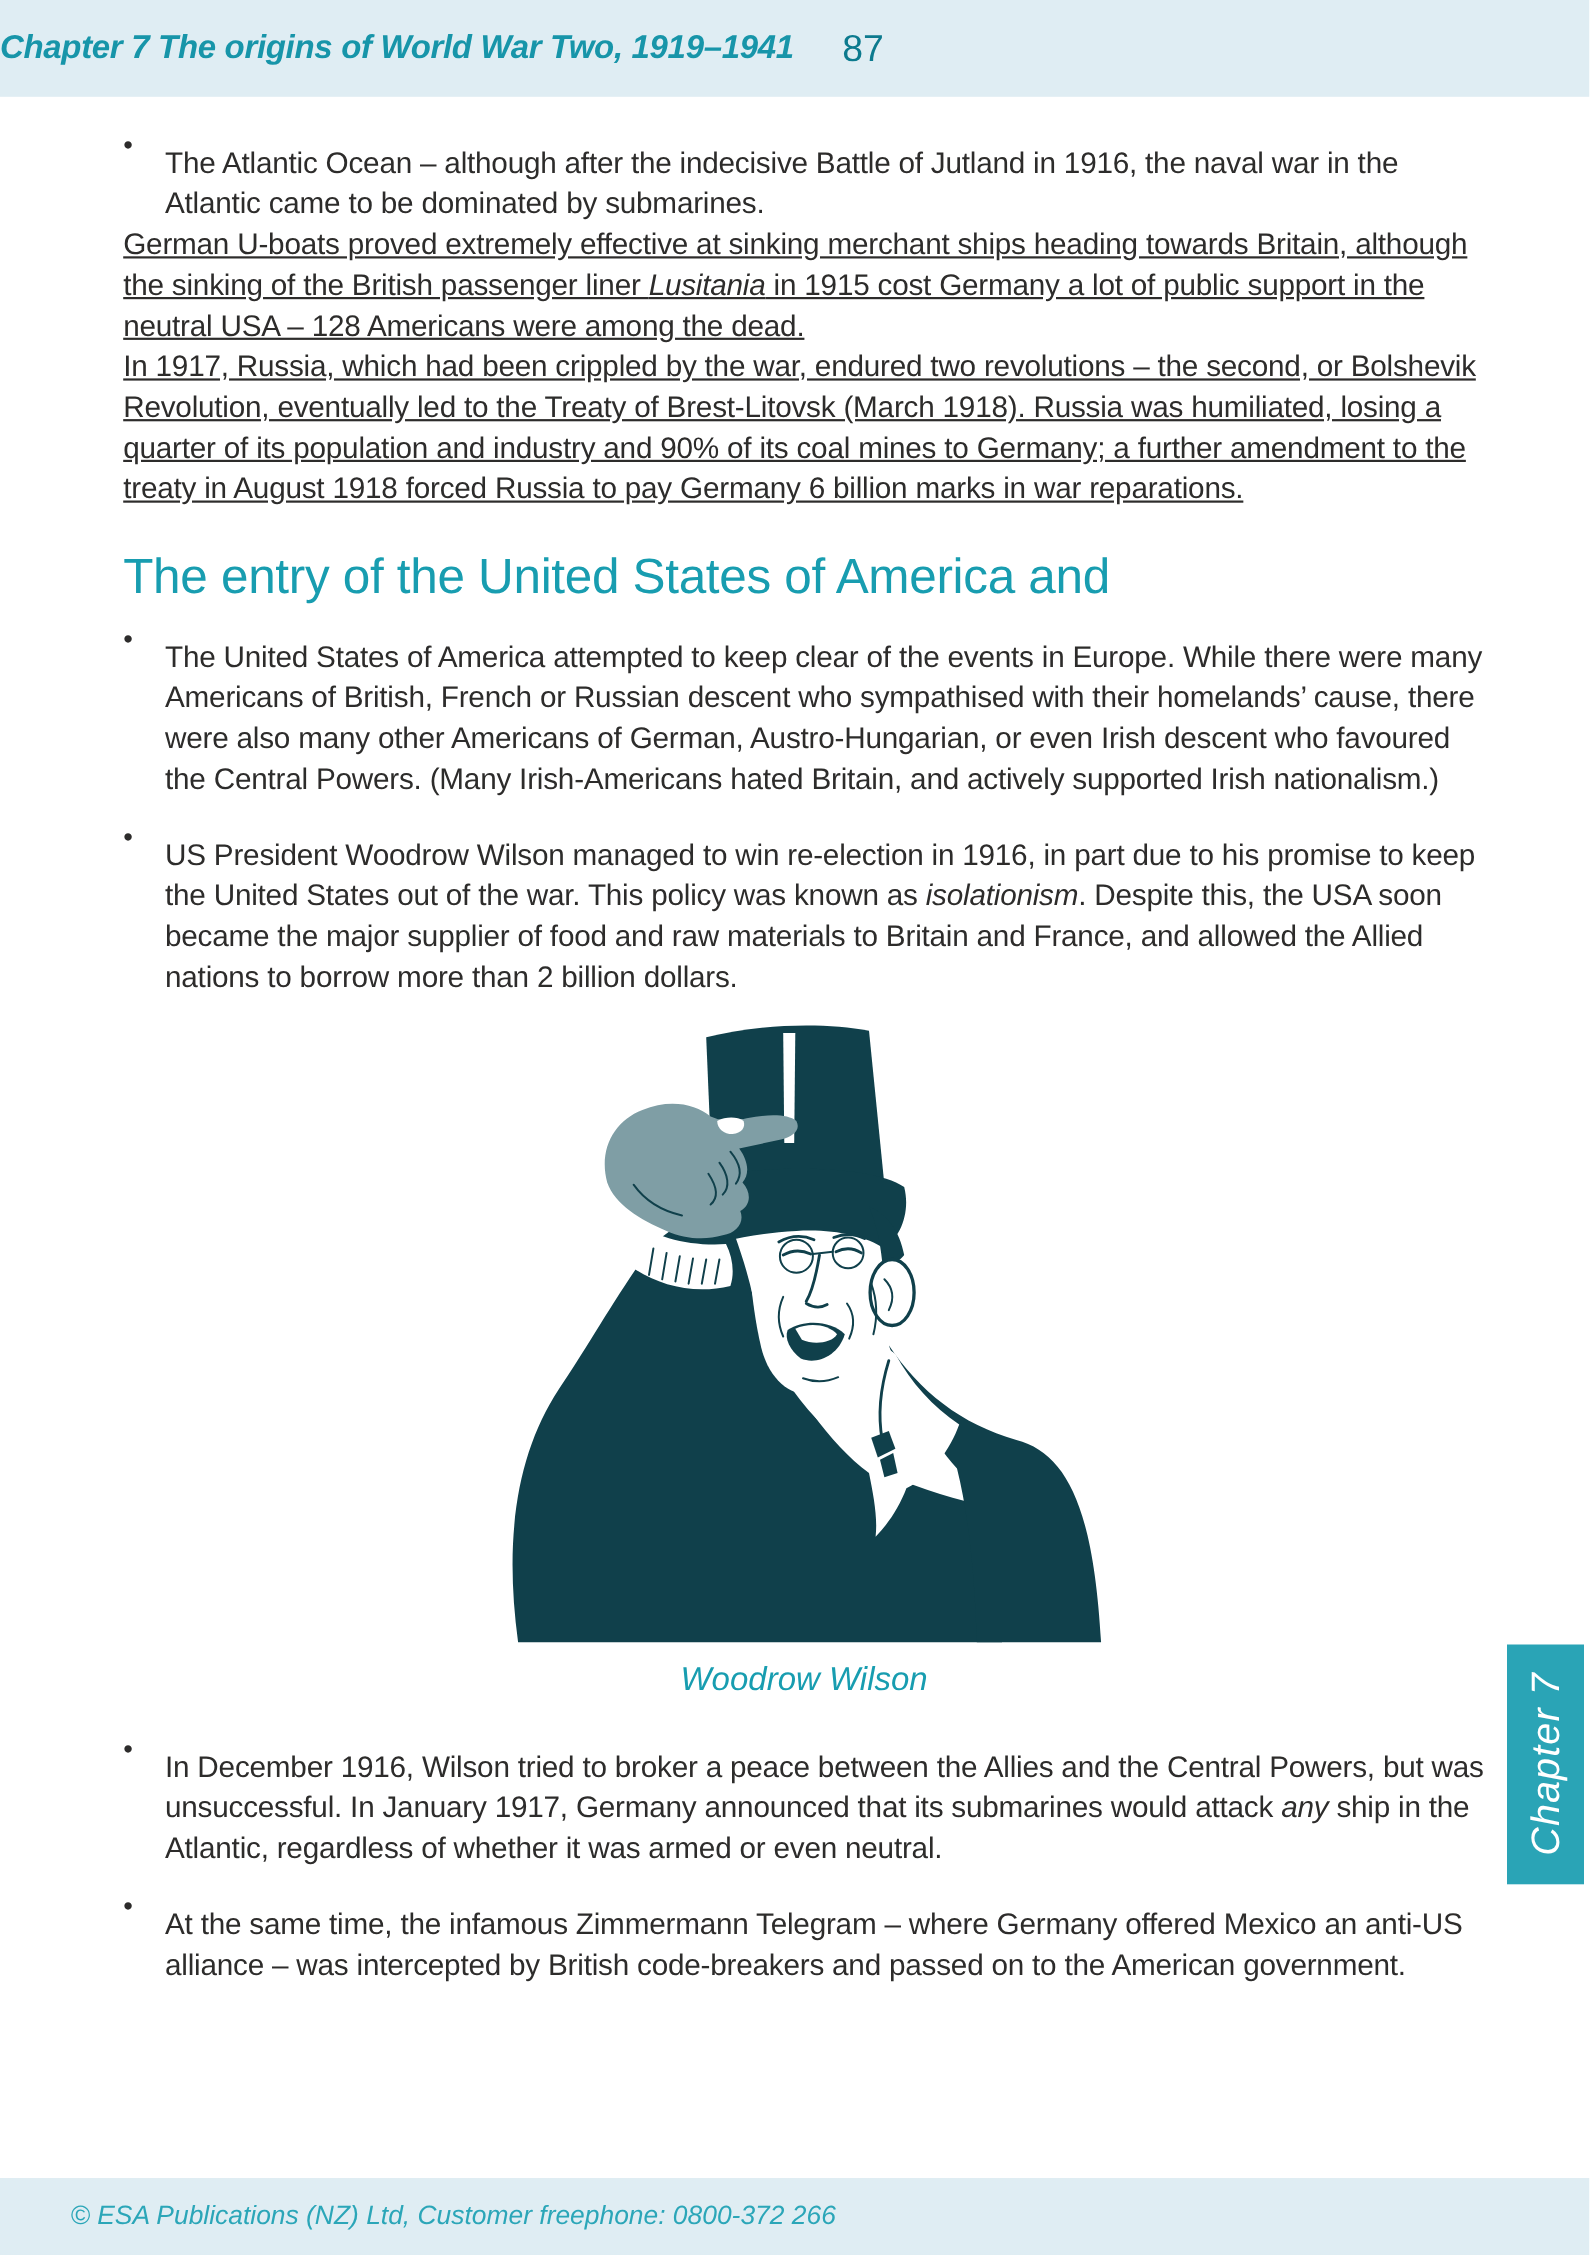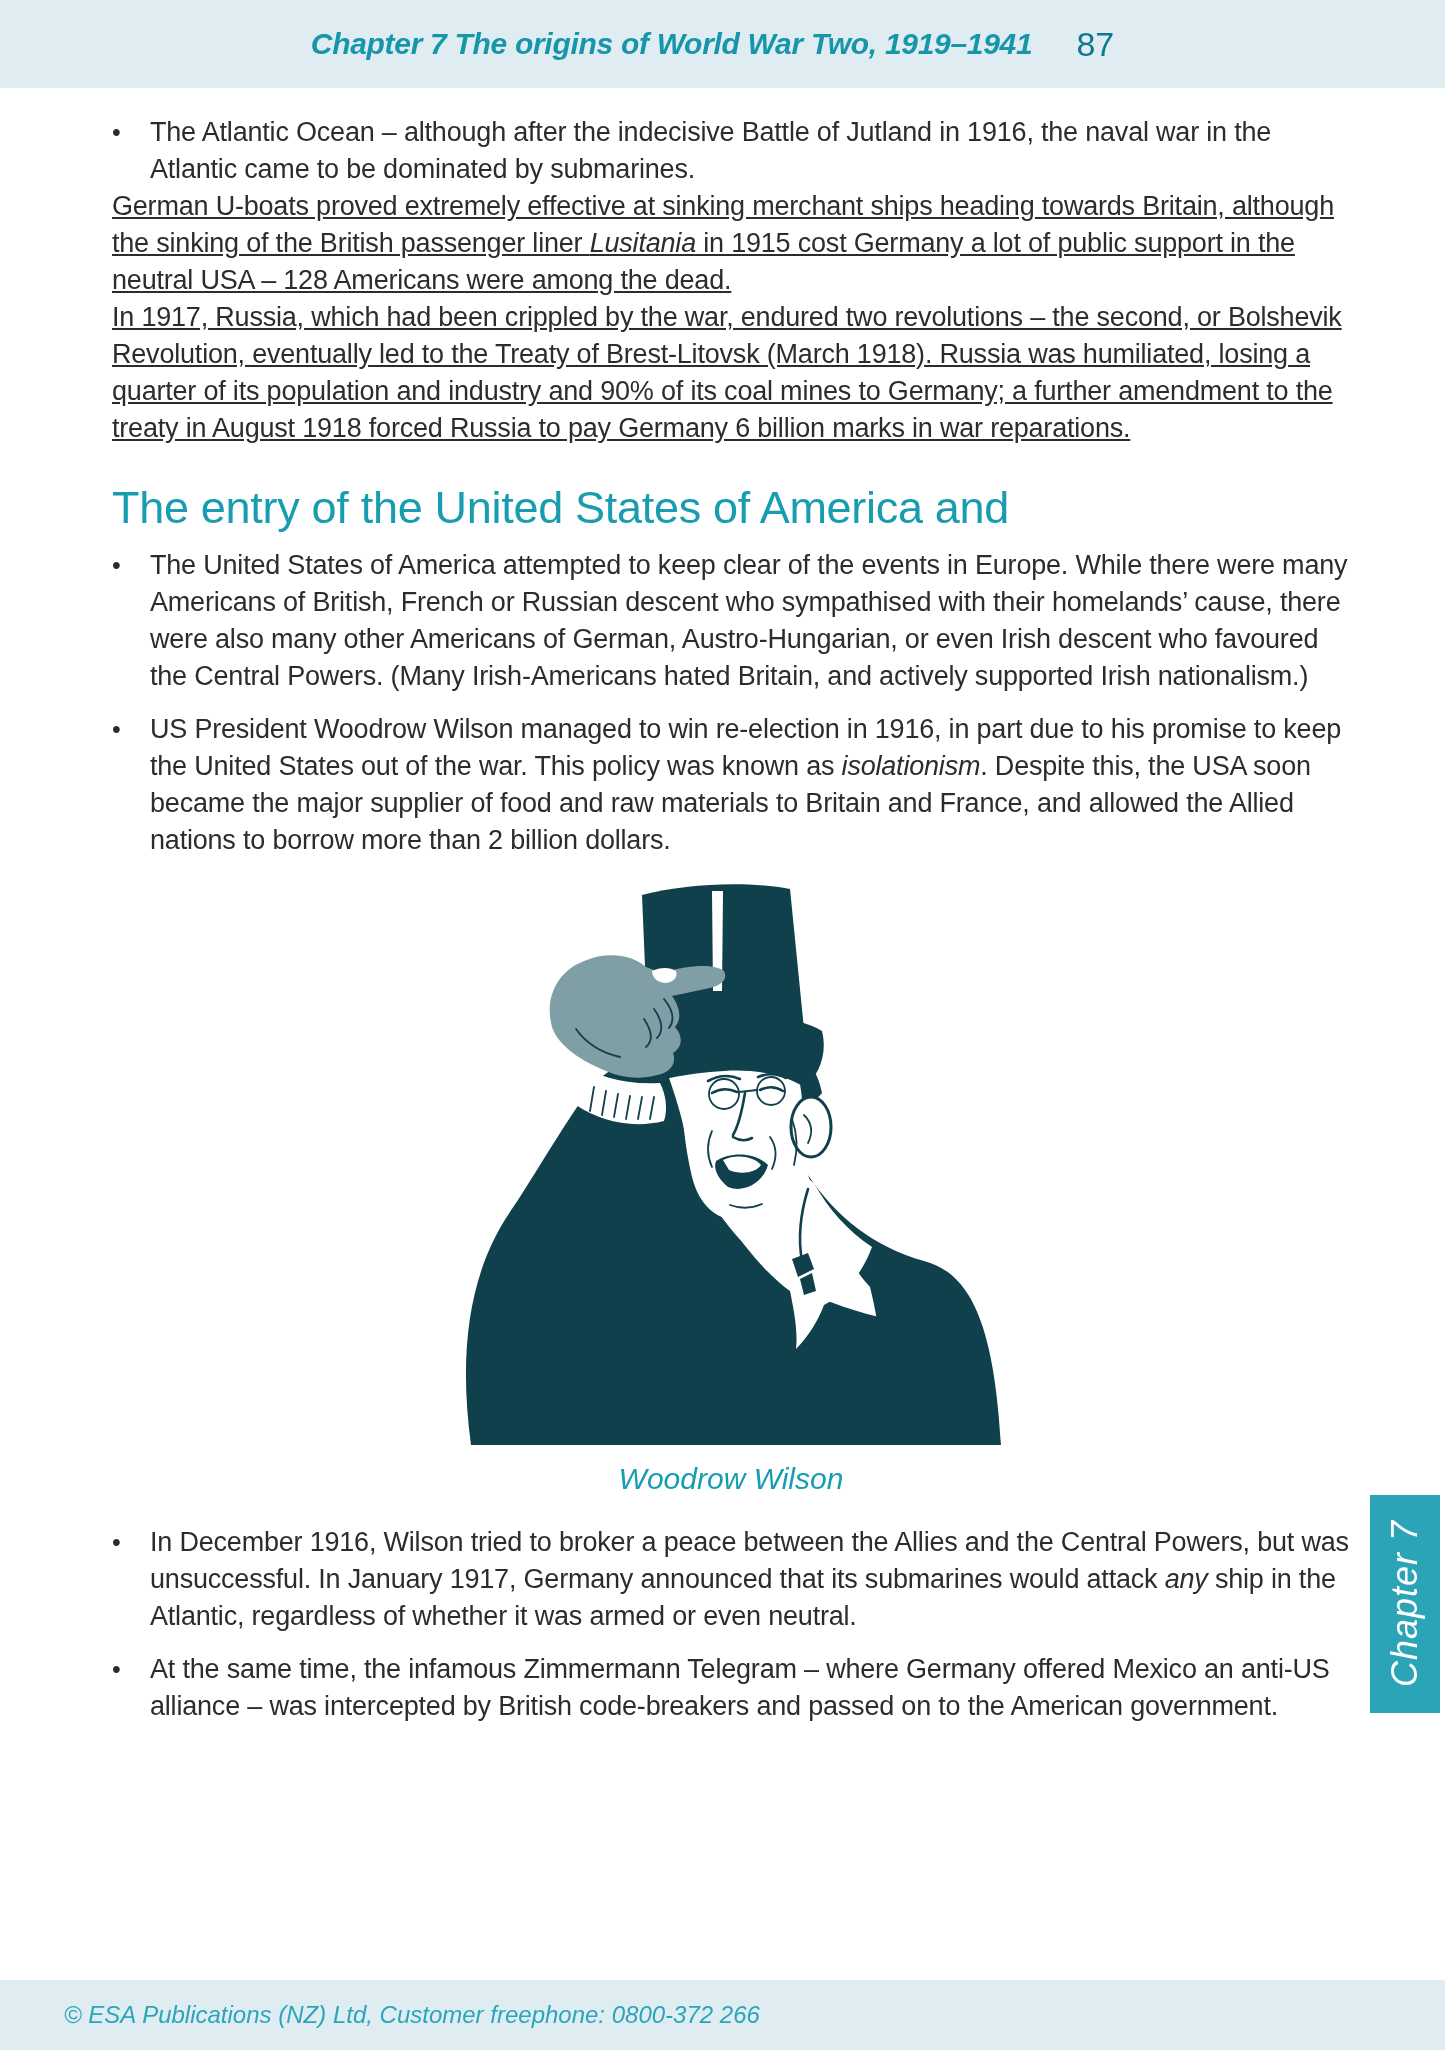--- a/index.html
+++ b/index.html
@@ -1,33 +1,33 @@
 <!DOCTYPE html>
 <html style="--teal-accent: #189DB0; --header-teal: #1795A9; --page-number-teal: #0C7A8E; --band-blue: #DFEDF3; --tab-teal: #2AA4B6; --footer-teal: #2BA6B8; --body-text: #2D2C2B; --illustration-dark: #10404B; --illustration-glove: #7F9EA5;"><head>
 <meta charset="utf-8">
 <style>
   html,body{margin:0;padding:0;}
   .page{position:relative;width:1445px;height:2050px;background:#ffffff;overflow:hidden;
         font-family:"Liberation Sans", sans-serif;}
 
   
   .header-band{position:absolute;top:0;left:0;width:100%;height:88px;
-    background:var(--band-blue,#DFEDF3);display:flex;align-items:center;justify-content:center;
+    background:var(--band-blue,#DFEDF3);display:flex;align-items:center;justify-content:flex-start;
     gap:44px;padding-right:20px;box-sizing:border-box;}
   .header-title{font-style:italic;font-weight:700;font-size:30px;color:var(--header-teal,#1795A9);letter-spacing:-0.3px;}
   .page-number{font-weight:400;font-size:34px;color:var(--page-number-teal,#0C7A8E);}
 
   
   .content{position:absolute;top:88px;left:112px;width:1238px;color:var(--body-text,#2D2C2B);}
   .body,.btext{font-size:27px;line-height:37px;letter-spacing:-0.2px;margin:0;}
   em{font-style:italic;}
   .bullets{margin:0;padding:0;list-style:none;}
   .bullet{display:flex;}
   .dot{flex:0 0 38px;font-size:25px;line-height:37px;}
-  .btext{flex:1;}
+  .btext{flex:1;margin-top:16px;}
   .sp-bullet1{margin-top:26px;}
   .sp-para{text-decoration:underline;}
   .sp-ul2{margin-top:12px;}
   .sp-ul3{margin-top:28px;}
   .li-gap{margin-top:16px;}
 
   .section-heading{margin:34px 0 0;font-size:45px;line-height:54px;font-weight:400;
     color:var(--teal-accent,#189DB0);letter-spacing:-0.3px;}
   .section-heading .hl{display:block;}
 

